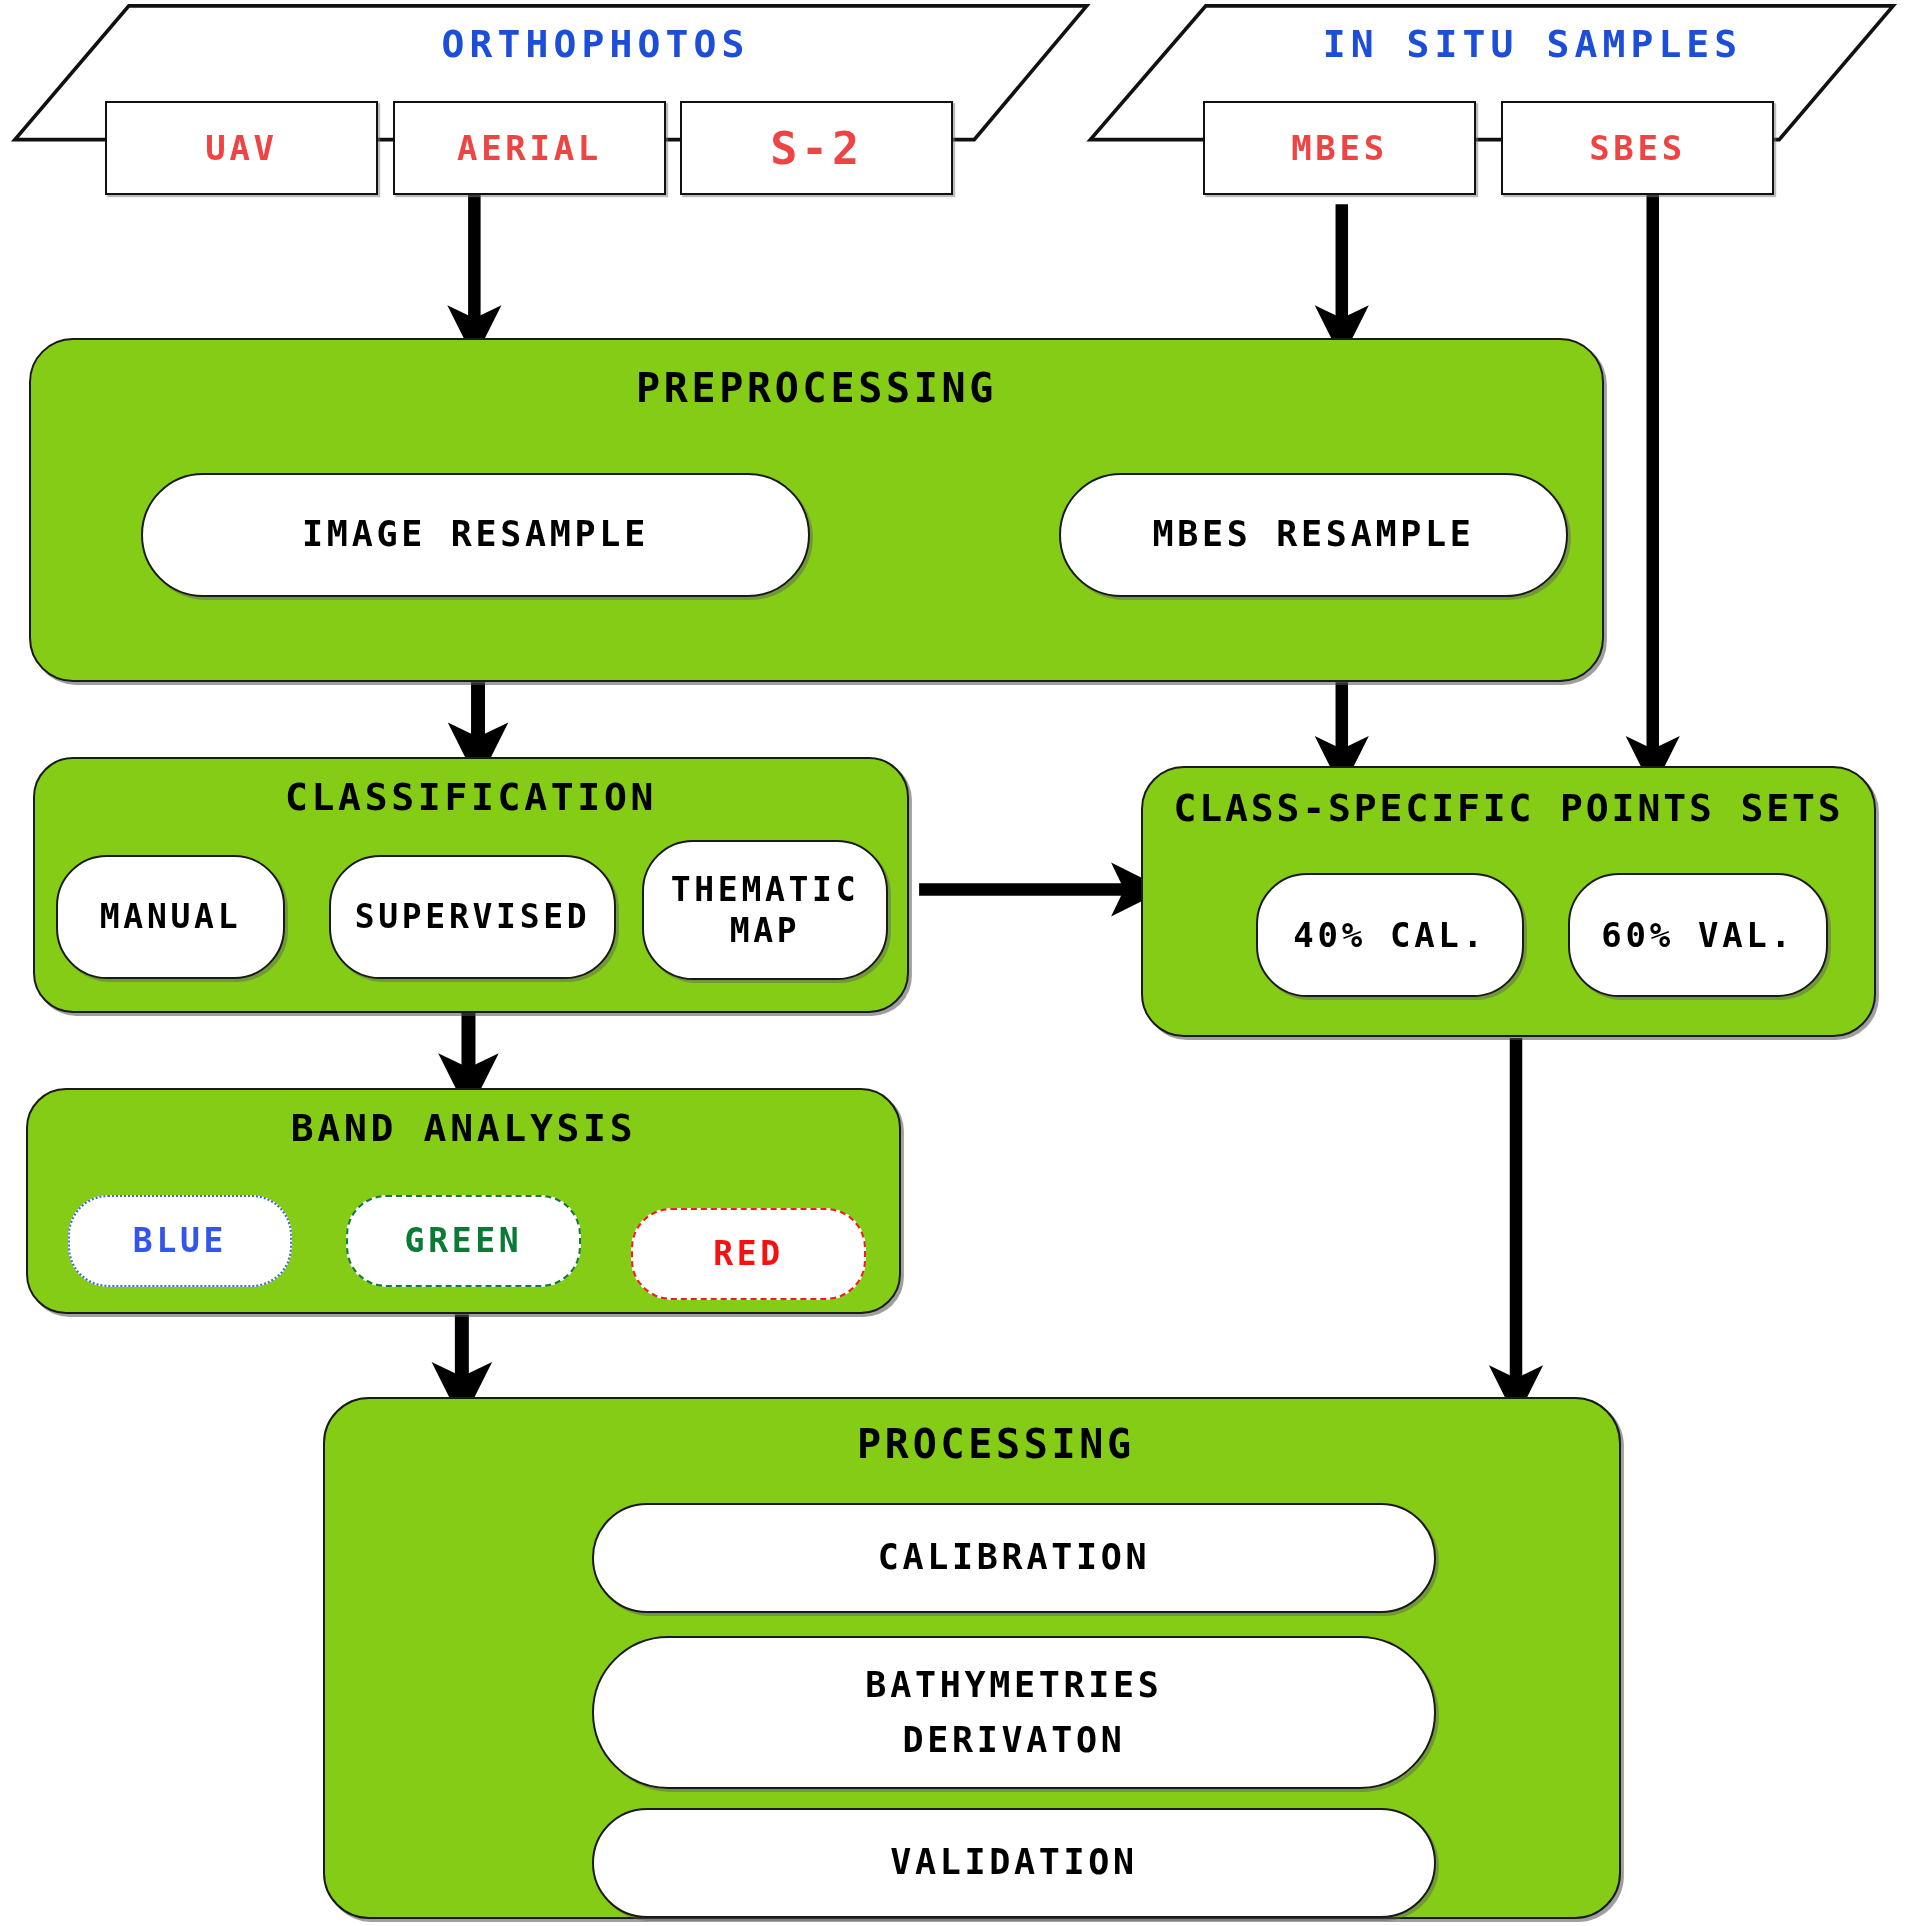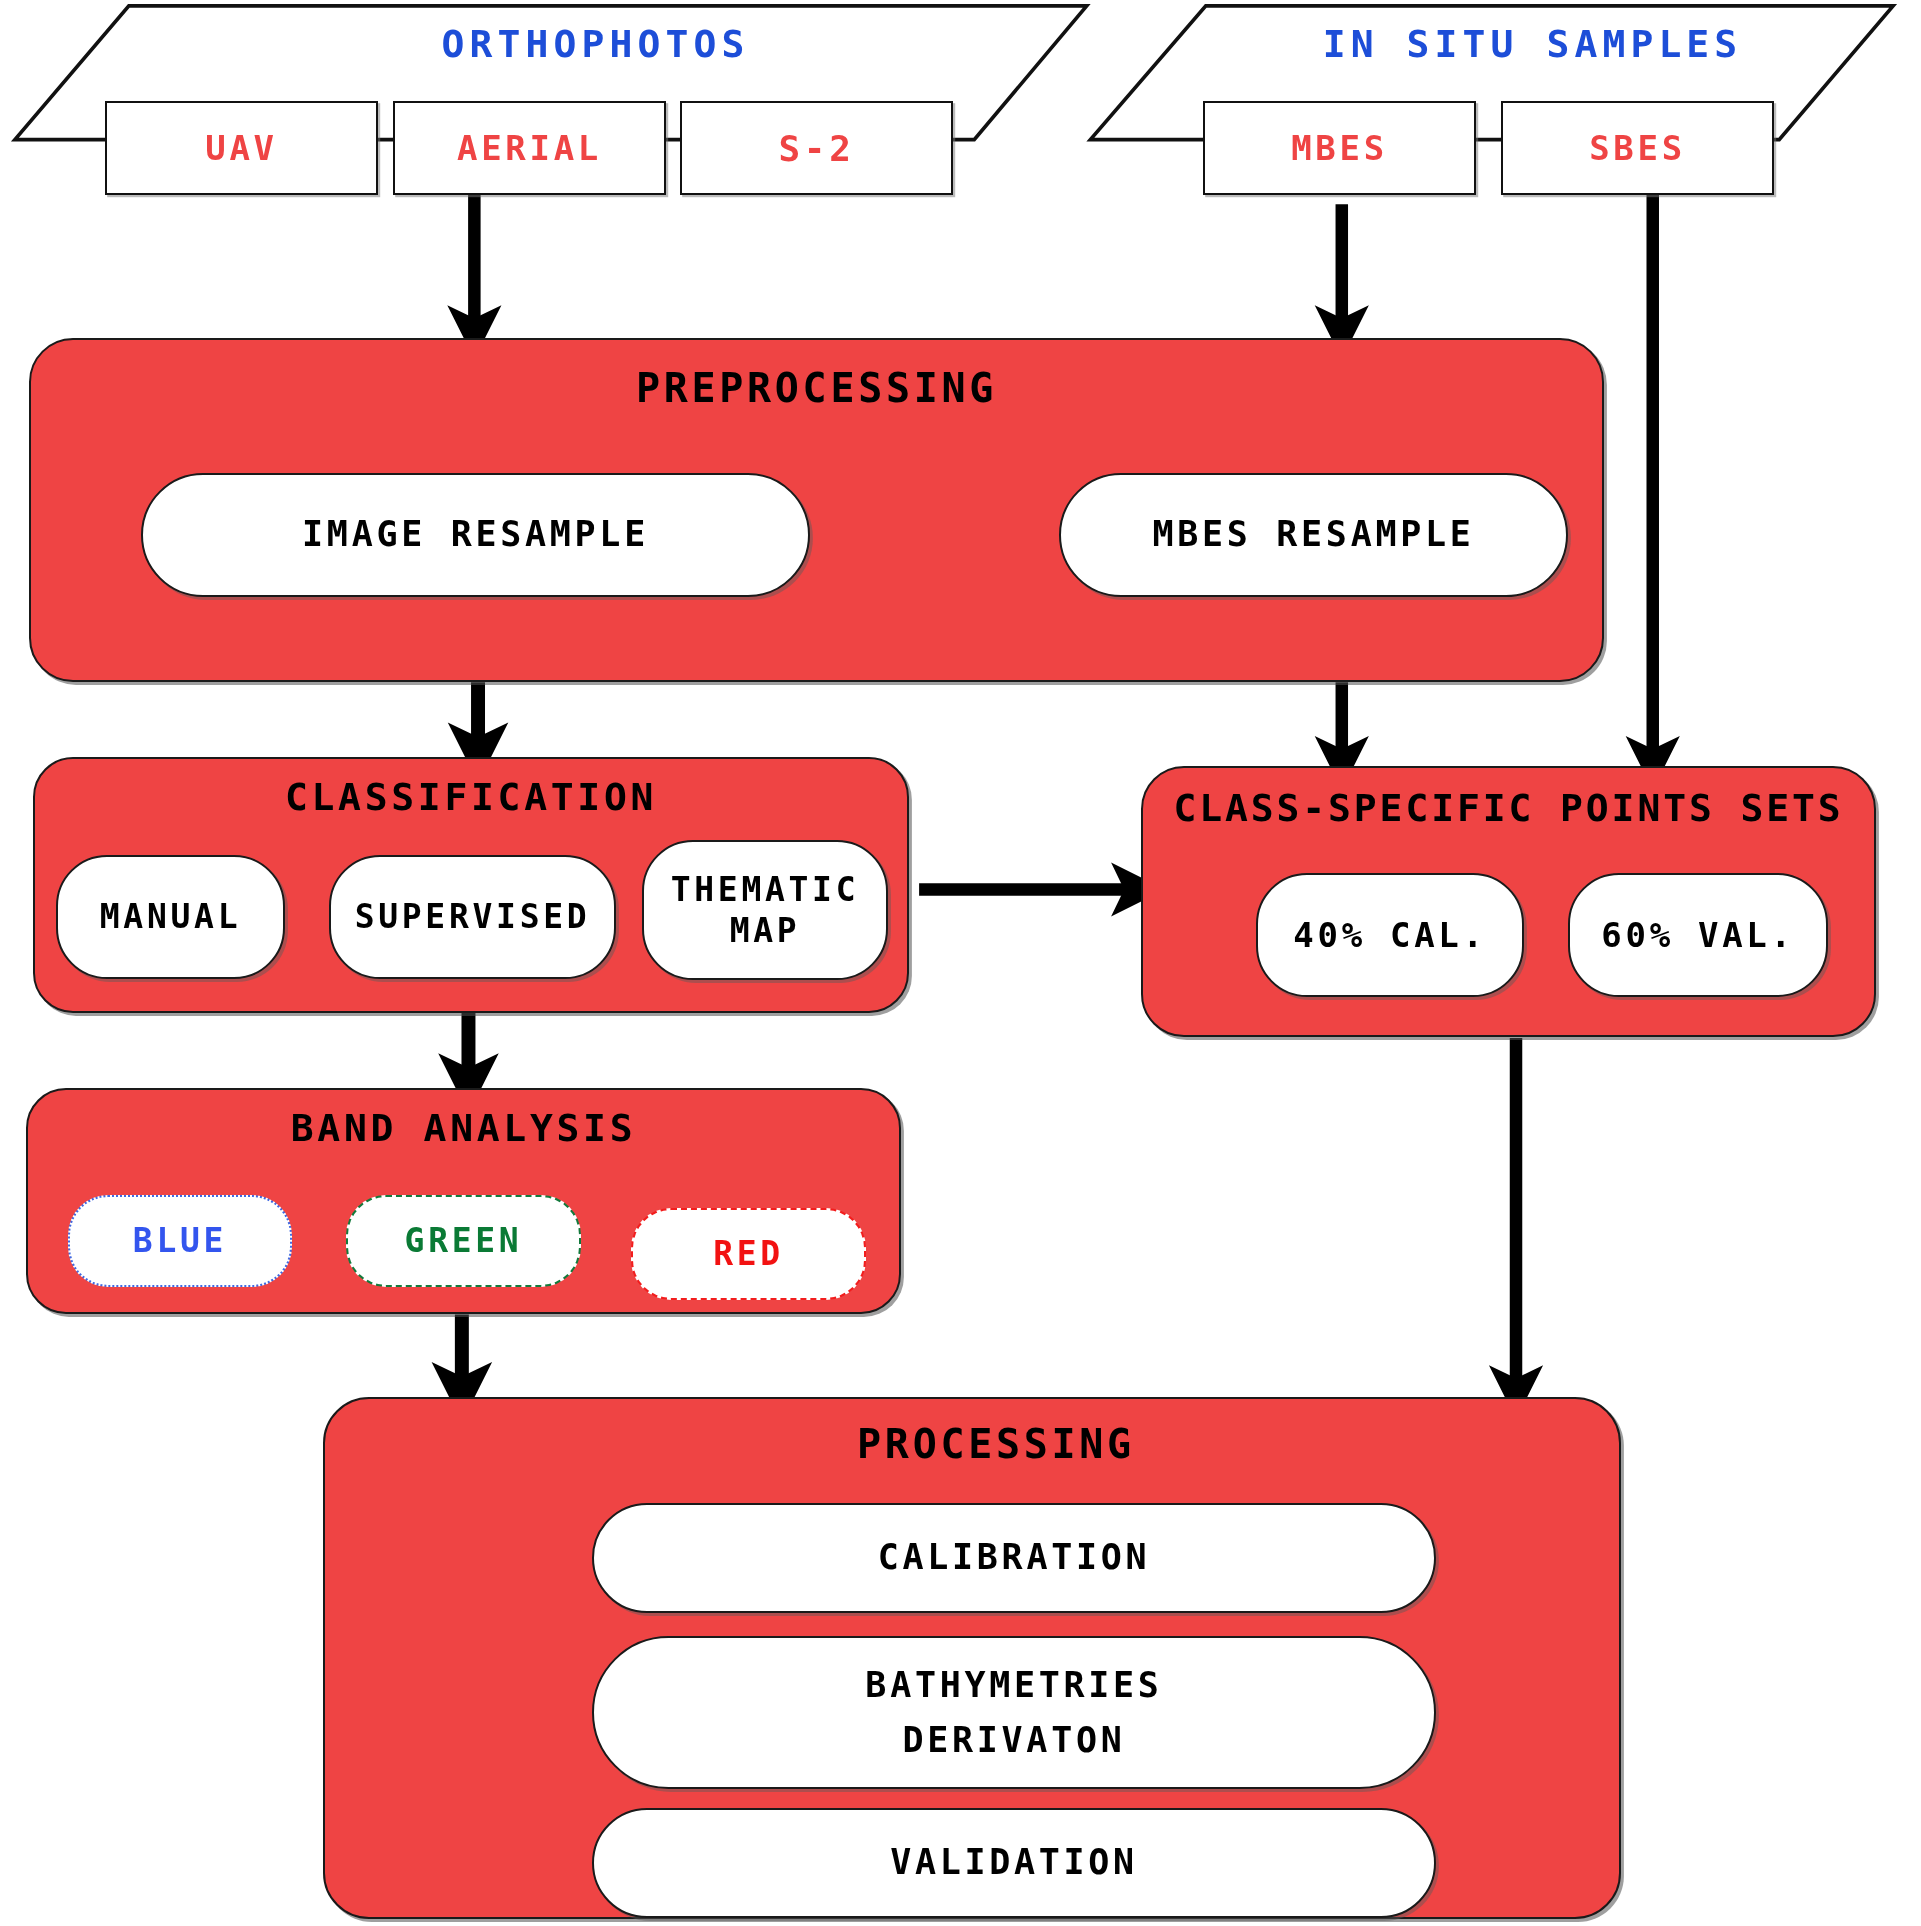--- a/index.html
+++ b/index.html
@@ -5,21 +5,21 @@
   html,body{margin:0;padding:0;background:#fff;}
   body{width:1922px;height:1926px;position:relative;
        font-family:"DejaVu Sans Mono","Liberation Mono",monospace;
        -webkit-font-smoothing:antialiased;}
   #stage{position:absolute;left:0;top:0;width:1922px;height:1926px;overflow:hidden;}
   svg.layer{position:absolute;left:0;top:0;width:1922px;height:1926px;}
 
   .node{position:absolute;box-sizing:border-box;}
 
   
-  .group{background:#ef4444;border:2.2px solid #1a1a1a;border-radius:44px;
+  .group{background:#84cc16;border:2.2px solid #1a1a1a;border-radius:44px;
          box-shadow:2.9px 2.9px 0 rgba(80,80,80,.55);}
   .group-title{position:absolute;left:0;right:0;text-align:center;
                color:#000;font-weight:700;letter-spacing:3.7px;}
 
   
   .pill{position:absolute;box-sizing:border-box;background:#fff;
         border:2.2px solid #1a1a1a;border-radius:734px;
         display:flex;align-items:center;justify-content:center;
         text-align:center;color:#000;font-weight:700;letter-spacing:3.7px;
         line-height:1.25;box-shadow:2.9px 2.9px 0 rgba(90,90,90,.45);}
@@ -69,21 +69,21 @@
 
     <line x1="628" y1="1788" x2="628" y2="1894" stroke="#000" stroke-width="19" marker-end="url(#ah)"></line>
 
     <line x1="2062" y1="1412" x2="2062" y2="1894" stroke="#000" stroke-width="17" marker-end="url(#ah)"></line>
   </svg>
 
   <div class="para-title" style="left:353px;top:22px;width:485px;font-size:38px;">ORTHOPHOTOS</div>
 
   <div class="sqbox" style="left:105px;top:101px;width:273px;height:94px;font-size:34px;">UAV</div>
   <div class="sqbox" style="left:393px;top:101px;width:273px;height:94px;font-size:34px;">AERIAL</div>
-  <div class="sqbox" style="left:680px;top:101px;width:273px;height:94px;font-size:36px;">S-2</div>
+  <div class="sqbox" style="left:680px;top:101px;width:273px;height:94px;font-size:45px;">S-2</div>
 
   <div class="para-title" style="left:1242px;top:22px;width:581px;font-size:38px;">IN SITU SAMPLES</div>
 
   <div class="sqbox" style="left:1203px;top:101px;width:273px;height:94px;font-size:34px;">MBES</div>
   <div class="sqbox" style="left:1501px;top:101px;width:273px;height:94px;font-size:34px;">SBES</div>
 
   <div class="node group" style="left:29px;top:338px;width:1575px;height:344px;">
     <div class="group-title" style="top:25px;font-size:40px;">PREPROCESSING</div>
   </div>
   <div class="pill" style="left:141px;top:473px;width:669px;height:124px;font-size:35px;">IMAGE RESAMPLE</div>

